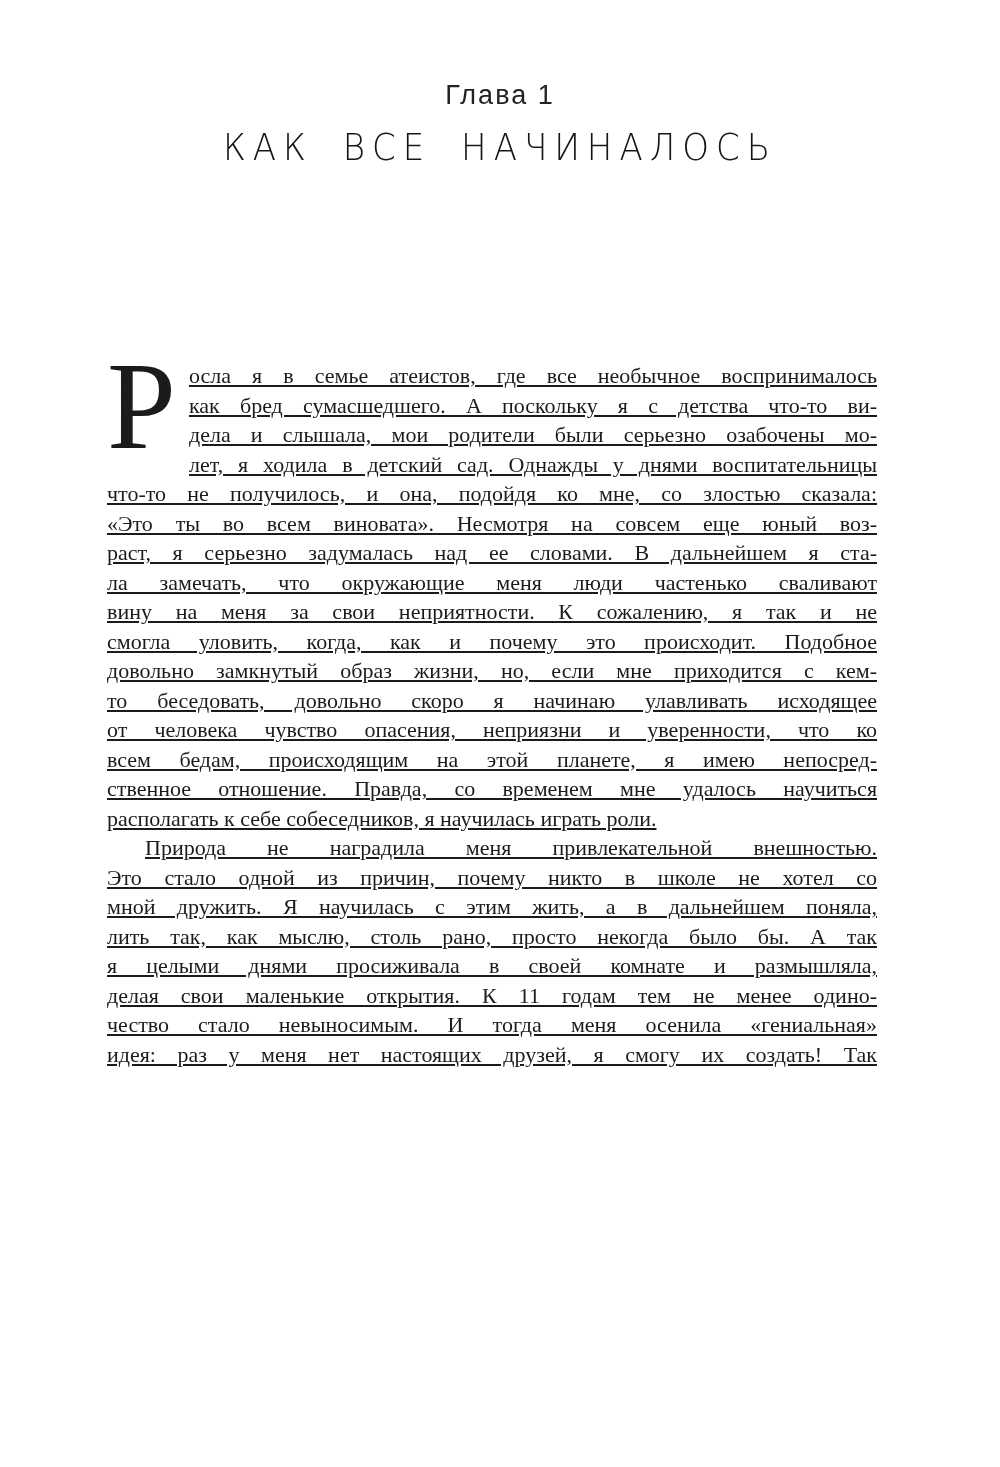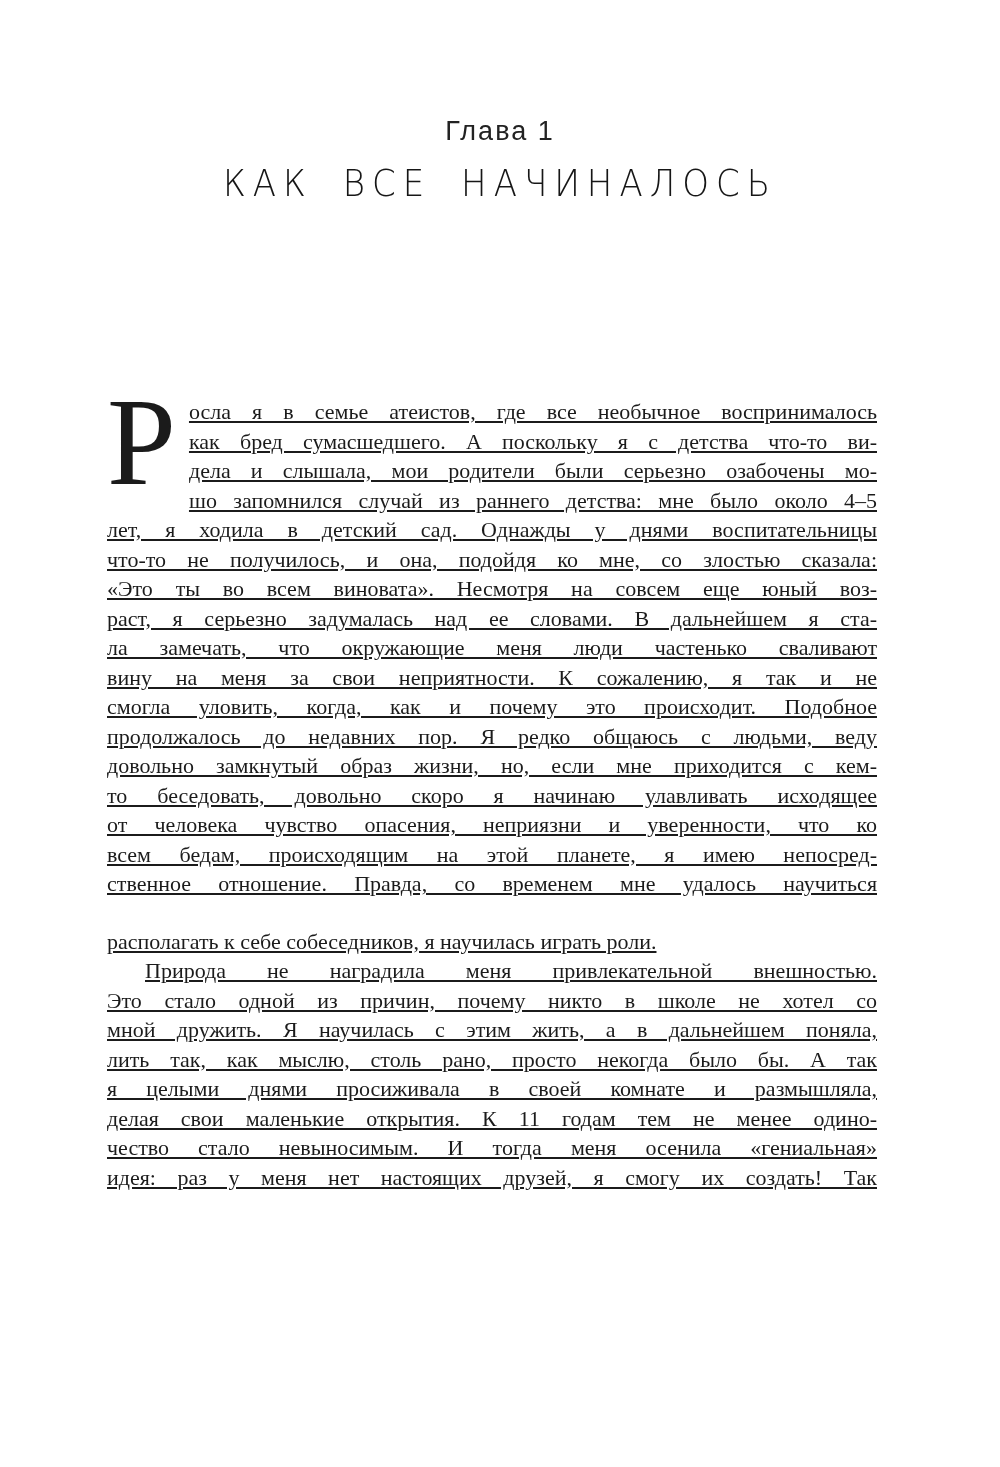--- a/index.html
+++ b/index.html
@@ -9,21 +9,21 @@
   }
   .page {
     position: relative;
     width: 1000px;
     height: 1467px;
     background: #ffffff;
     overflow: hidden;
     color: #1b1b1b;
   }
   .chapter-label {
-    padding-top: 116px;
+    padding-top: 80px;
     text-align: center;
     font-family: "Liberation Sans", sans-serif;
     font-size: 27px;
     font-weight: 400;
     letter-spacing: 2px;
     color: #222;
   }
   .chapter-title {
     margin-top: 14px;
     text-align: center;
@@ -50,21 +50,20 @@
   }
   .line {
     text-align: justify;
     text-align-last: justify;
     white-space: normal;
     text-decoration: underline;
   }
   .line.no-justify {
     text-align: center;
     text-align-last: left;
-    margin-top: 28px;
   }
   .line.indent {
     text-indent: 38px;
   }
   .dropcap {
     float: left;
     font-family: "Liberation Serif", "DejaVu Serif", serif;
     font-size: 124px;
     line-height: 86px;
     height: 88px;
@@ -77,29 +76,27 @@
 
 <div class="page">
   <div class="chapter-label">Глава 1</div>
   <div class="chapter-title">КАК ВСЕ НАЧИНАЛОСЬ</div>
   <div class="body-text" id="body-text">
       <div class="paragraph">
         <span class="dropcap">Р</span>
         <div class="line">осла я в семье атеистов, где все необычное воспринималось</div>
         <div class="line">как бред сумасшедшего. А поскольку я с детства что-то ви-</div>
         <div class="line">дела и слышала, мои родители были серьезно озабочены мо-</div>
-        <div class="line">шо запомнился случай из раннего детства: мне было около 4–5</div>
         <div class="line">лет, я ходила в детский сад. Однажды у днями воспитательницы</div>
         <div class="line">что-то не получилось, и она, подойдя ко мне, со злостью сказала:</div>
         <div class="line">«Это ты во всем виновата». Несмотря на совсем еще юный воз-</div>
         <div class="line">раст, я серьезно задумалась над ее словами. В дальнейшем я ста-</div>
         <div class="line">ла замечать, что окружающие меня люди частенько сваливают</div>
         <div class="line">вину на меня за свои неприятности. К сожалению, я так и не</div>
         <div class="line">смогла уловить, когда, как и почему это происходит. Подобное</div>
-        <div class="line">продолжалось до недавних пор. Я редко общаюсь с людьми, веду</div>
         <div class="line">довольно замкнутый образ жизни, но, если мне приходится с кем-</div>
         <div class="line">то беседовать, довольно скоро я начинаю улавливать исходящее</div>
         <div class="line">от человека чувство опасения, неприязни и уверенности, что ко</div>
         <div class="line">всем бедам, происходящим на этой планете, я имею непосред-</div>
         <div class="line">ственное отношение. Правда, со временем мне удалось научиться</div>
         <div class="line no-justify">располагать к себе собеседников, я научилась играть роли.</div>
       </div>
       <div class="paragraph">
         <div class="line indent">Природа не наградила меня привлекательной внешностью.</div>
         <div class="line">Это стало одной из причин, почему никто в школе не хотел со</div>

